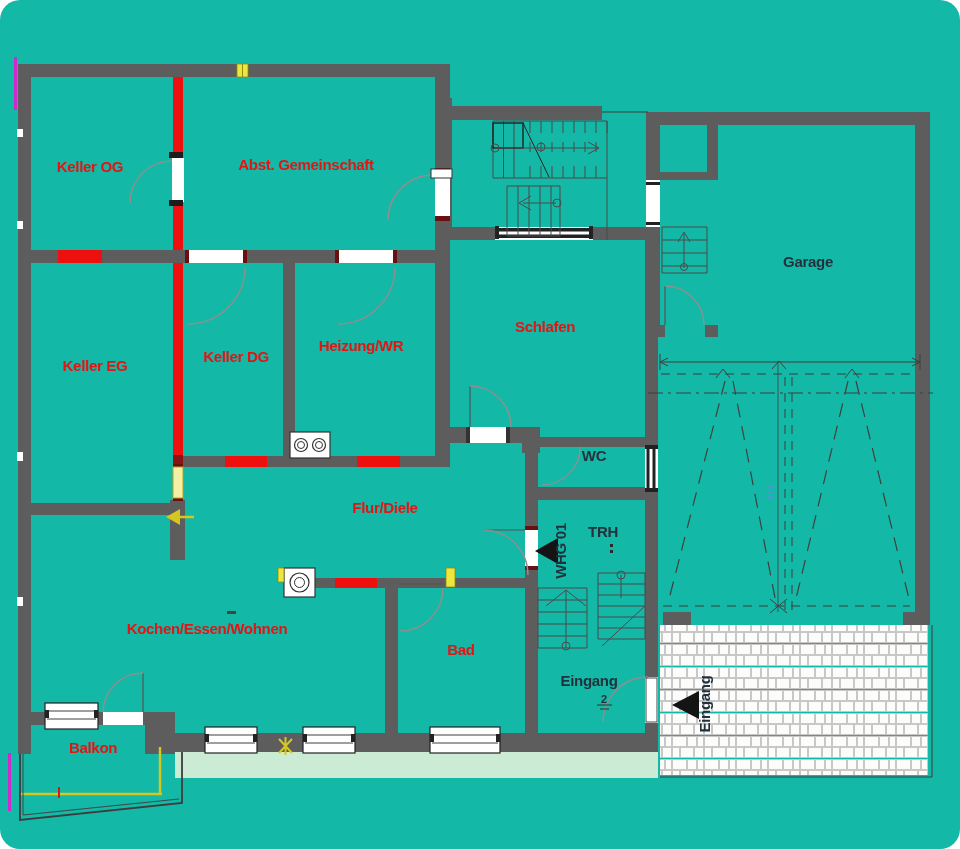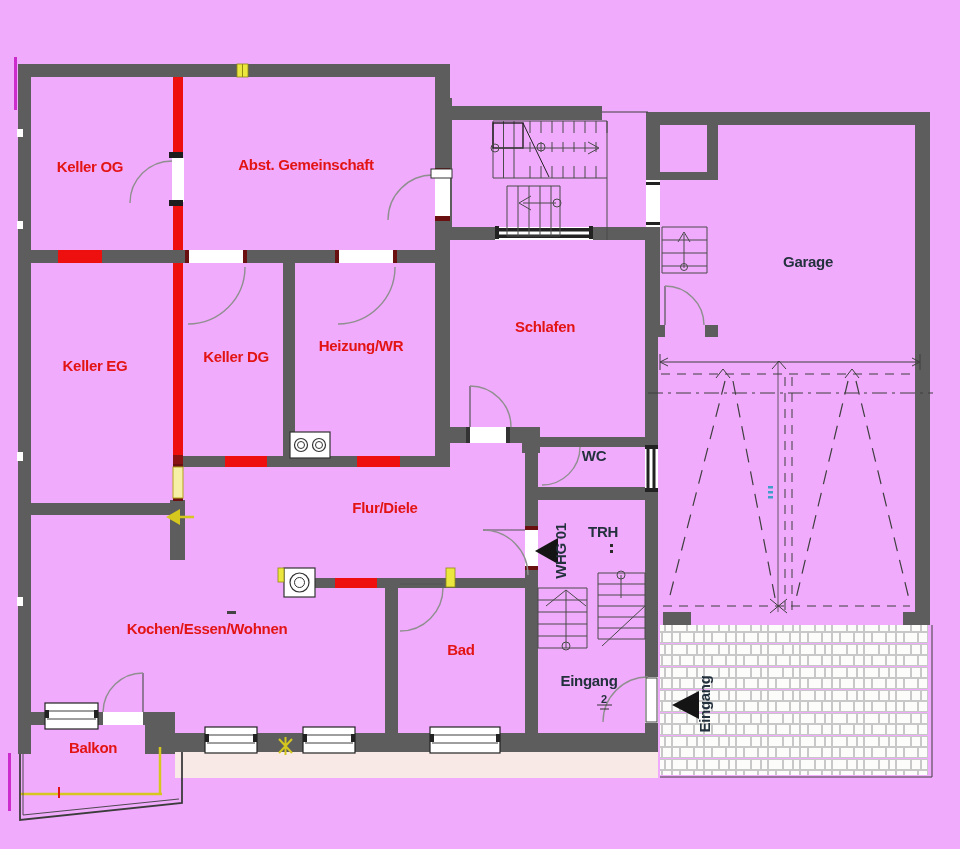--- a/index.html
+++ b/index.html
@@ -1,17 +1,17 @@
 <!DOCTYPE html>
 <html><head>
 <meta charset="utf-8">
 <style>
   html,body{margin:0;padding:0;background:#ffffff;}
-  .stage{position:relative;width:960px;height:849px;background:#f0abfc;overflow:hidden;
-         font-family:"Liberation Sans", sans-serif;}
+  .stage{position:relative;width:960px;height:849px;background:#14b8a6;overflow:hidden;
+         font-family:"Liberation Sans", sans-serif;border-radius:20px;}
   svg{position:absolute;left:0;top:0;}
   .wall{fill:#5d5d5d;}
   .redwall{fill:#ee0f0f;}
   .opening{fill:#ffffff;}
   .tickdark{fill:#1d1d1d;}
   .tickmaroon{fill:#6b1010;}
   .arc{stroke:#8f8f8f;stroke-width:1.4;fill:none;}
   .leaf{stroke:#555;stroke-width:1.2;fill:none;}
   .stair{stroke:#4a4a4a;stroke-width:1;fill:none;}
   .thin{stroke:#3f3f3f;stroke-width:1;fill:none;}

